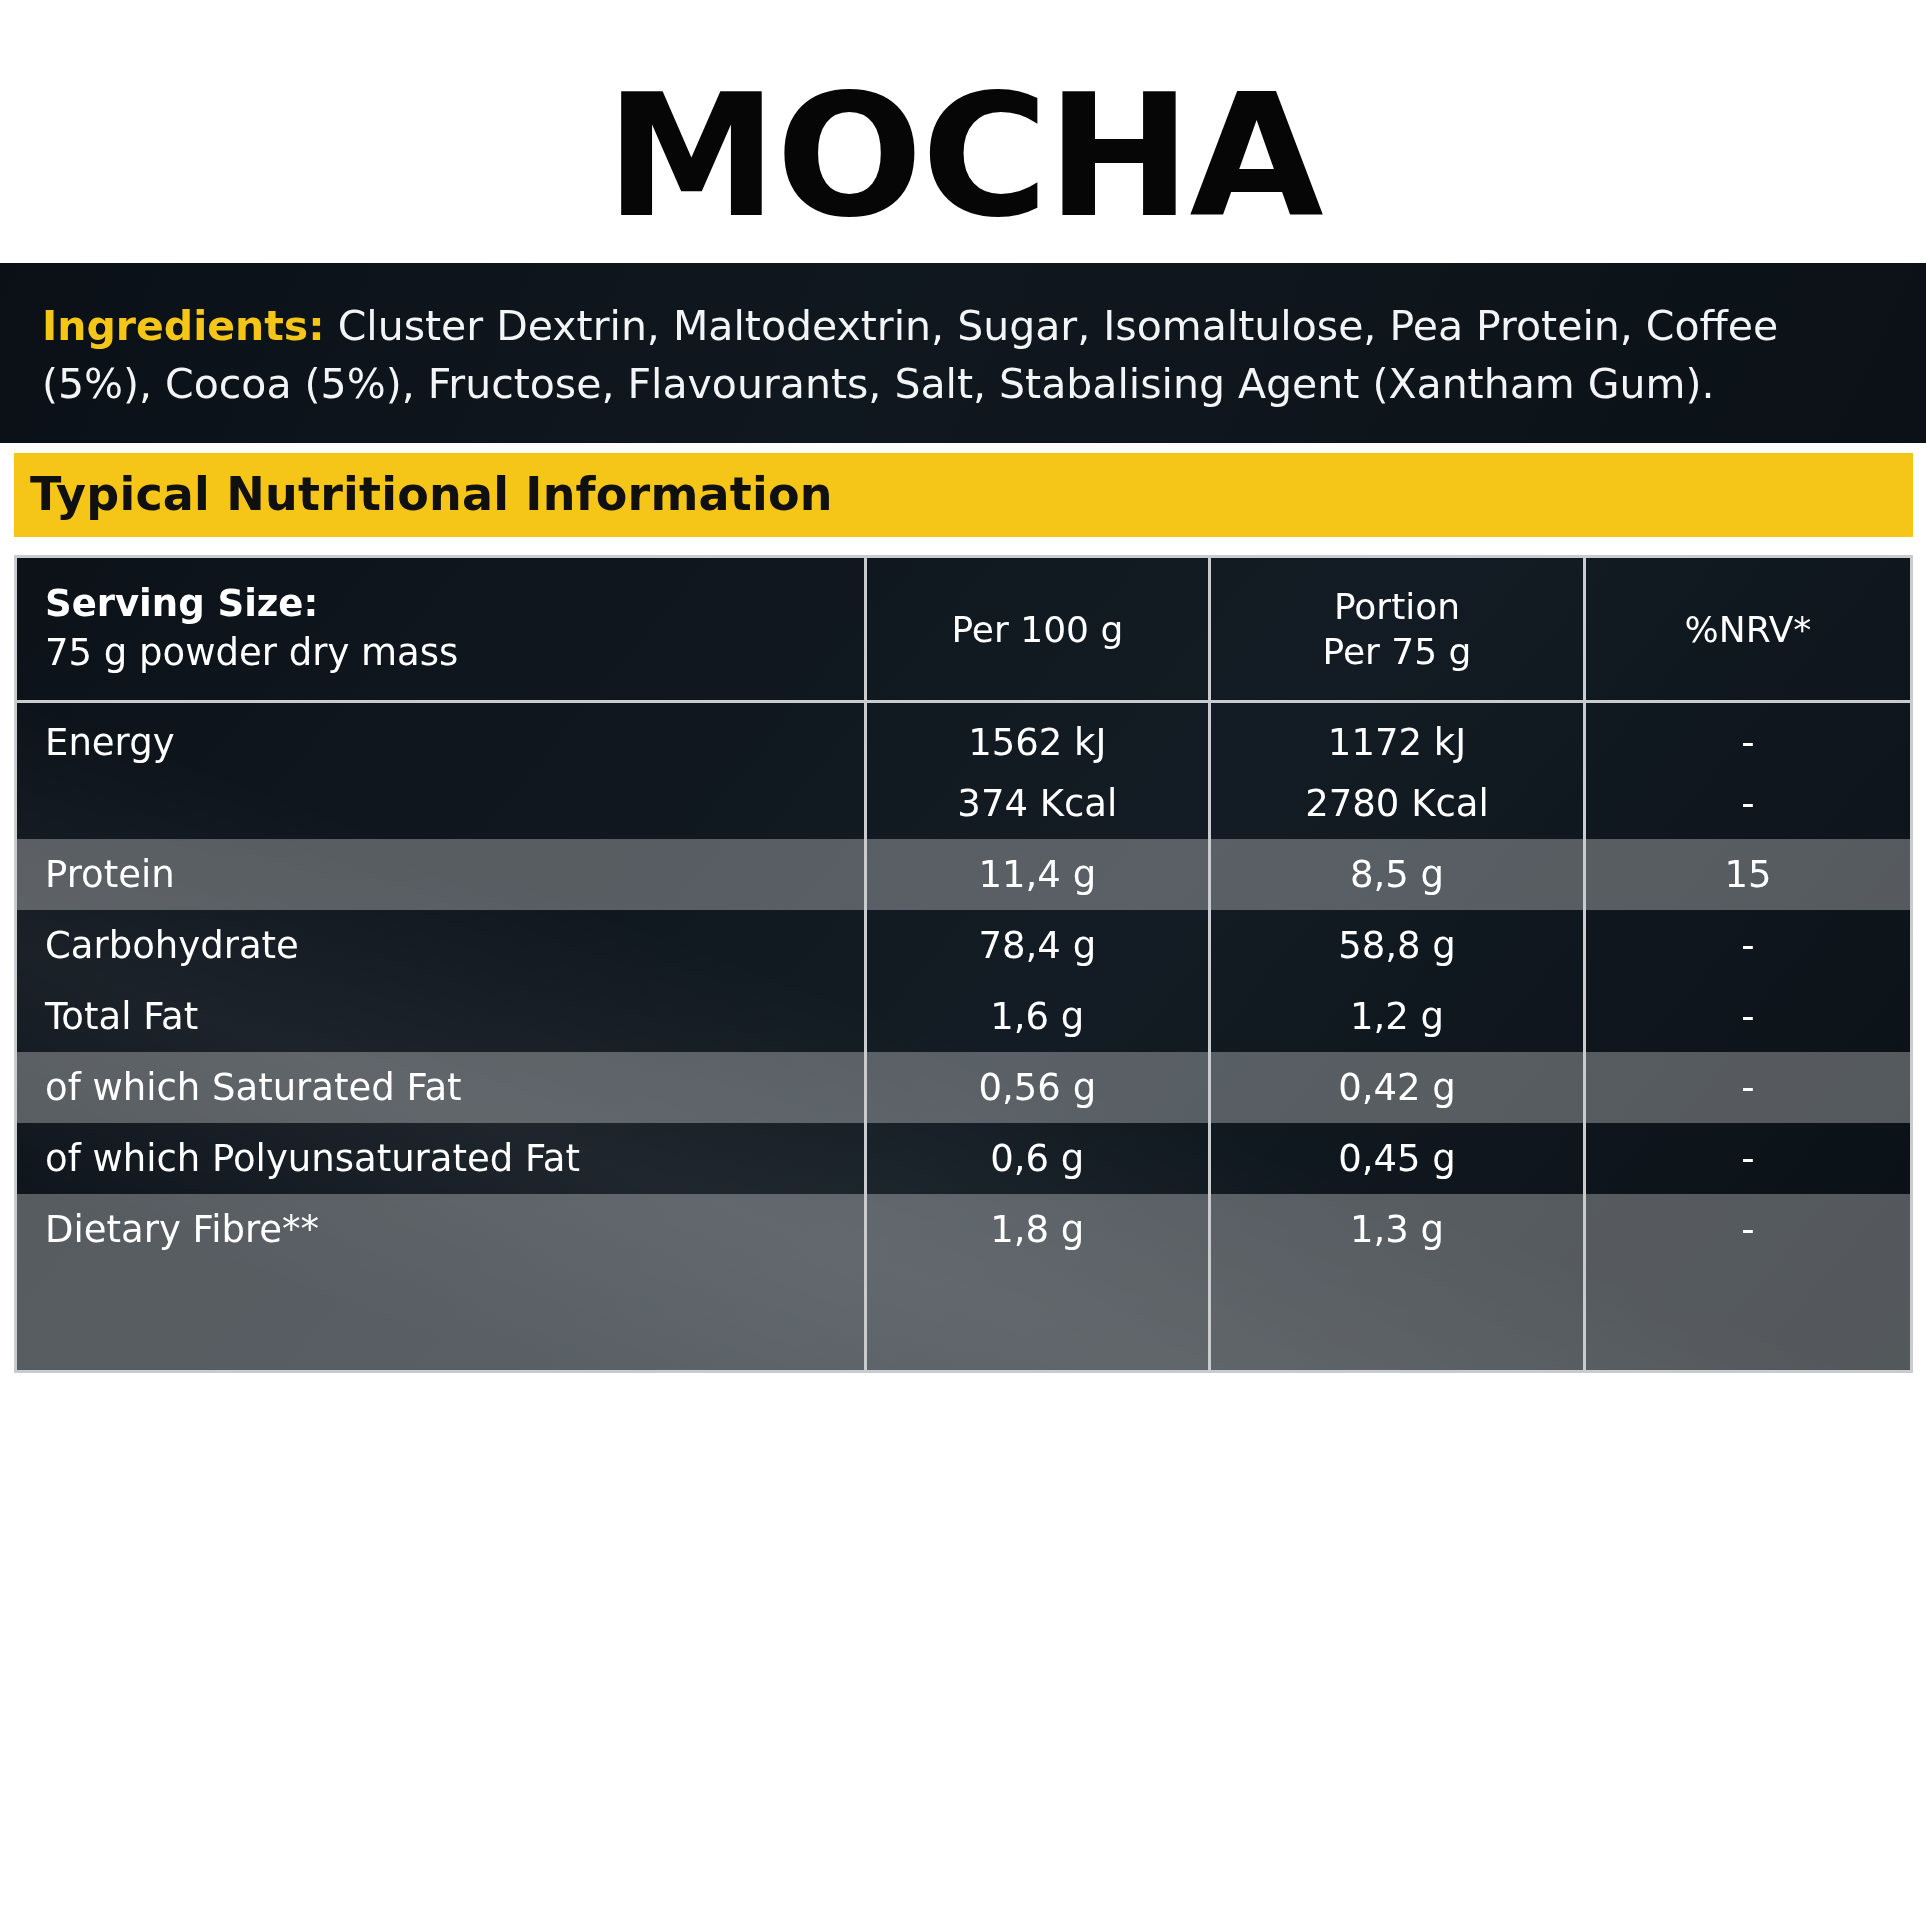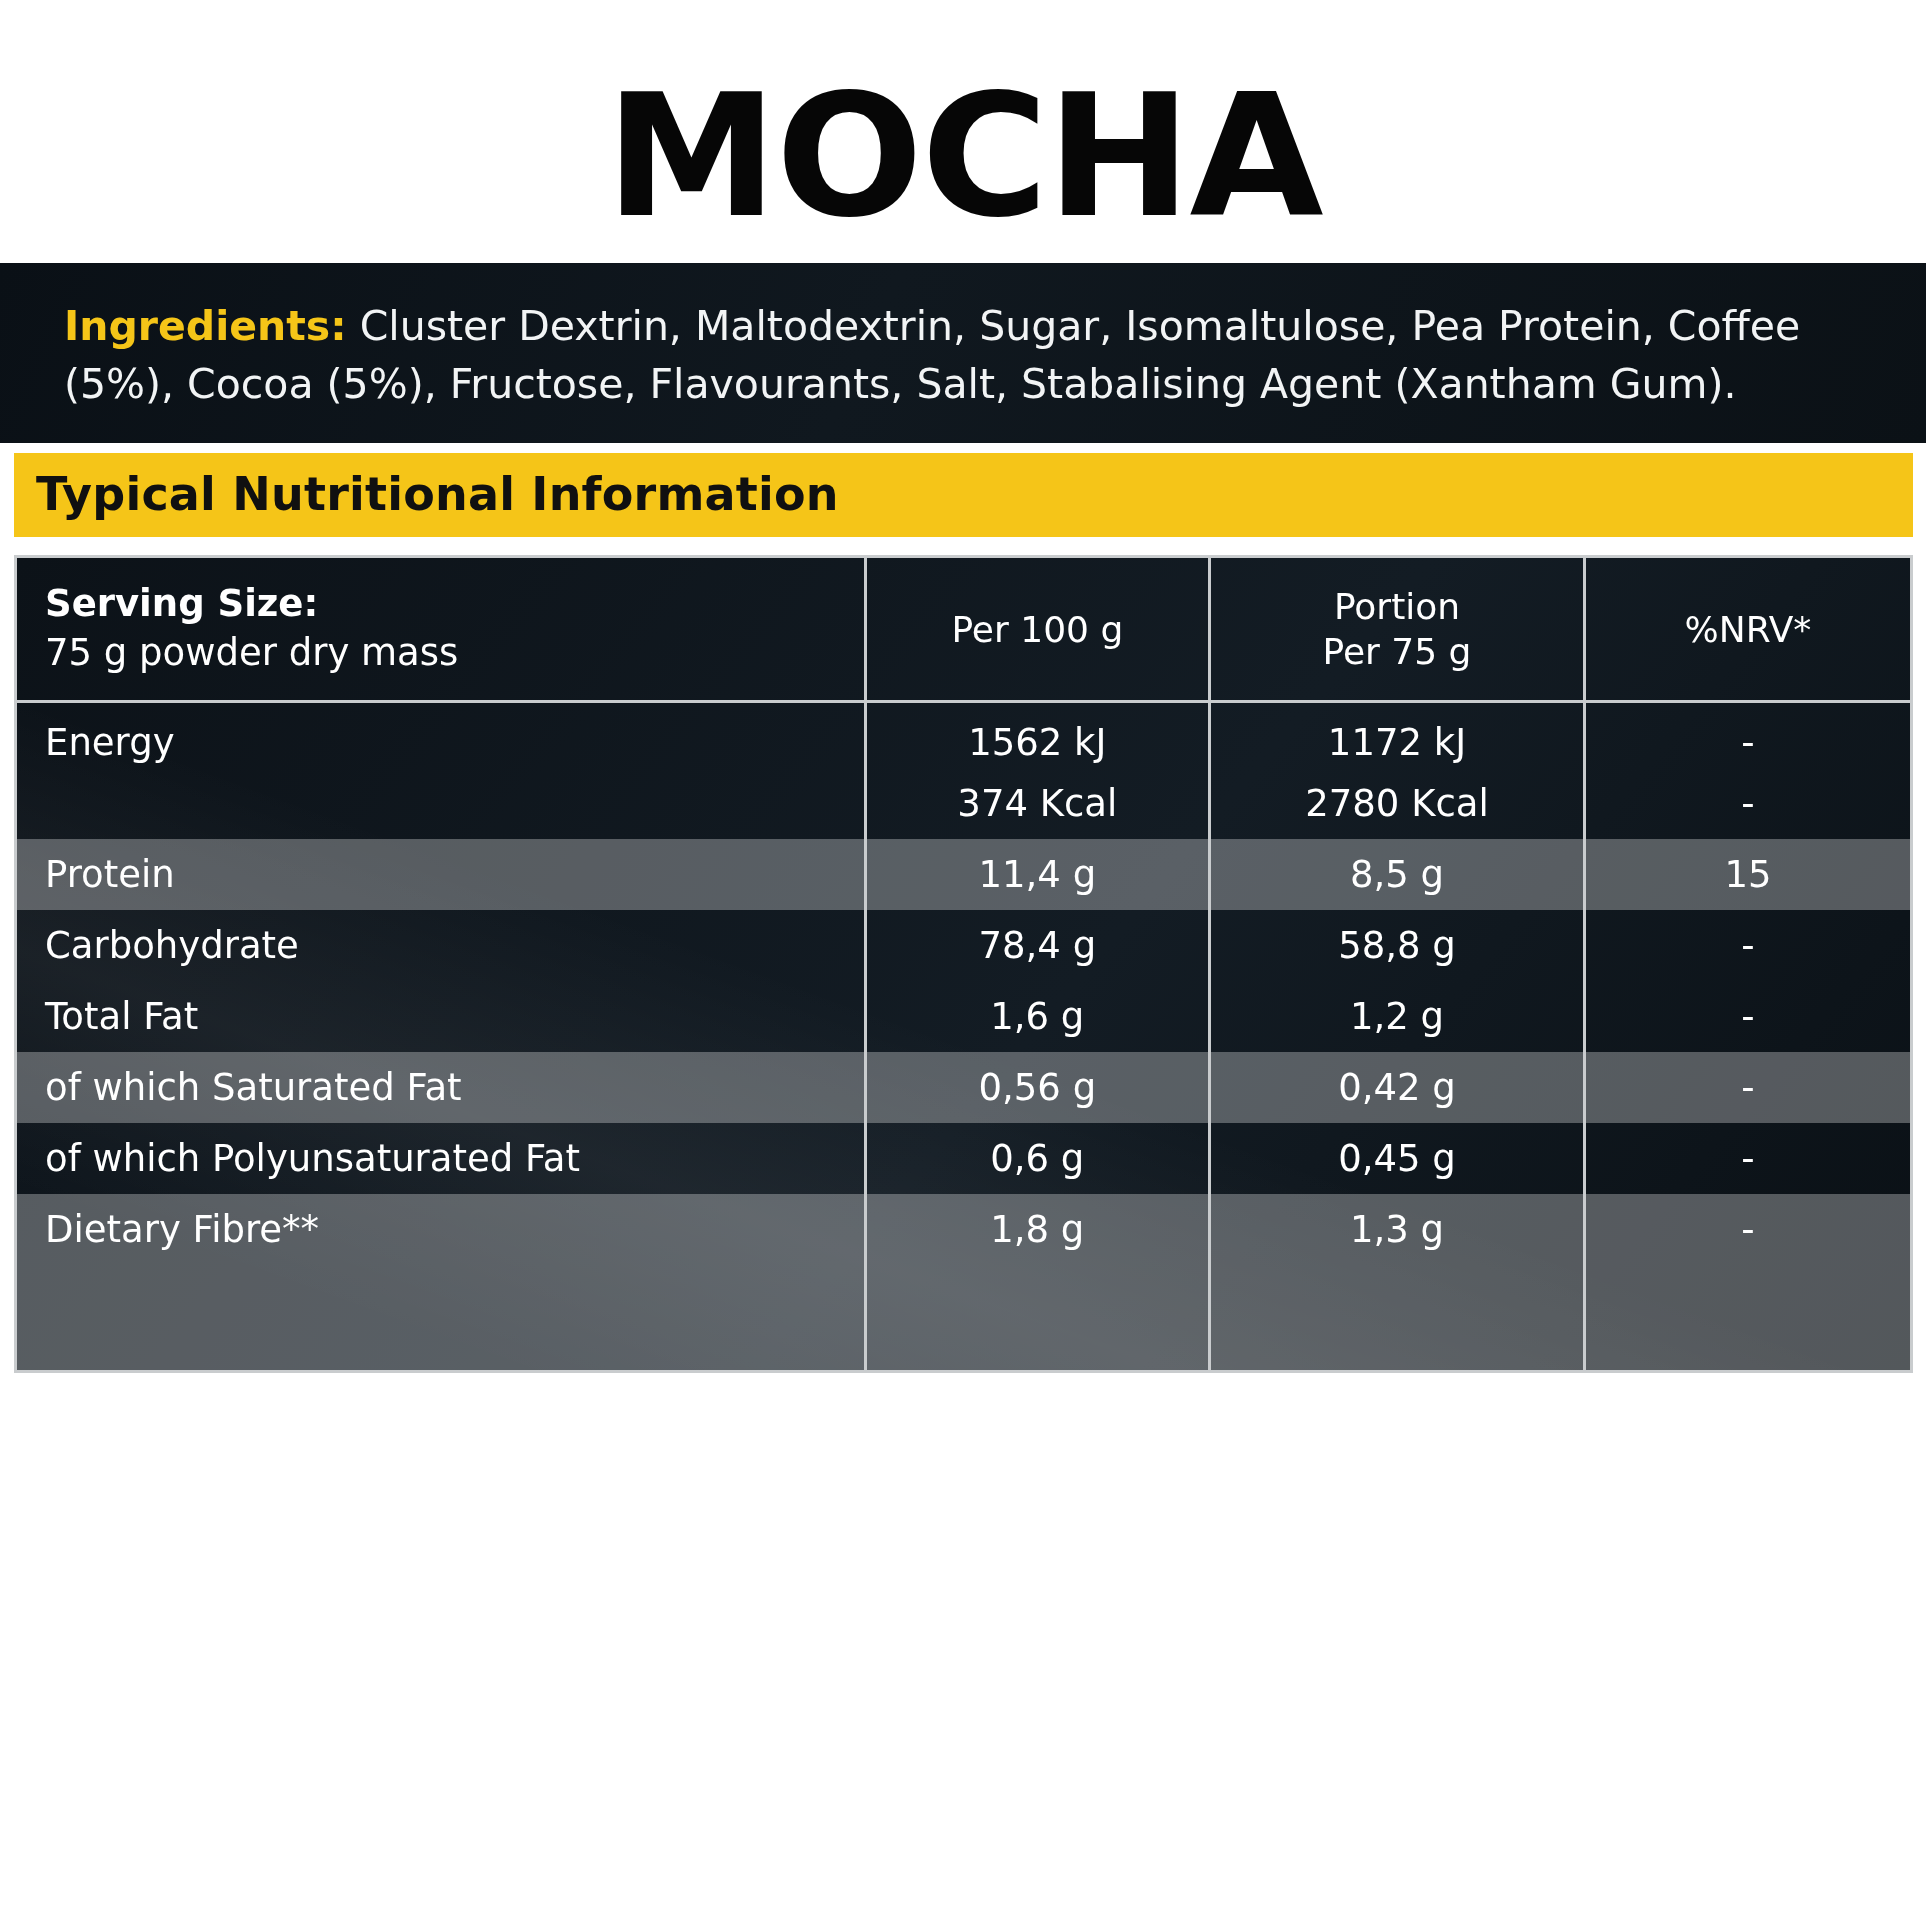--- a/index.html
+++ b/index.html
@@ -33,40 +33,40 @@
     padding-top: 71px;
     padding-bottom: 22px;
     transform: scaleX(1.02);
   }
 
   
   .ingredients-panel {
     position: relative;
     background: #0c1218;
     background: linear-gradient(115deg, #0a1016 0%, #10181f 45%, #0b1116 100%);
-    padding: 34px 44px 30px 64px;
+    padding: 34px 44px 30px 42px;
     box-sizing: border-box;
   }
   .ingredients-text {
     font-family: "DejaVu Sans", sans-serif;
     font-size: 41px;
     line-height: 1.42;
     color: #f2f4f5;
     font-weight: 400;
   }
   .ingredients-label {
     color: #f5c518;
     font-weight: 700;
   }
 
   
   .yellow-bar {
     background: #f5c518;
     margin: 10px 14px 0 14px;
-    padding: 14px 26px 16px 22px;
+    padding: 14px 26px 16px 16px;
     box-sizing: border-box;
   }
   .yellow-bar-text {
     font-family: "DejaVu Sans", sans-serif;
     font-weight: 700;
     font-size: 46px;
     color: #101010;
     letter-spacing: 0.2px;
   }
 

